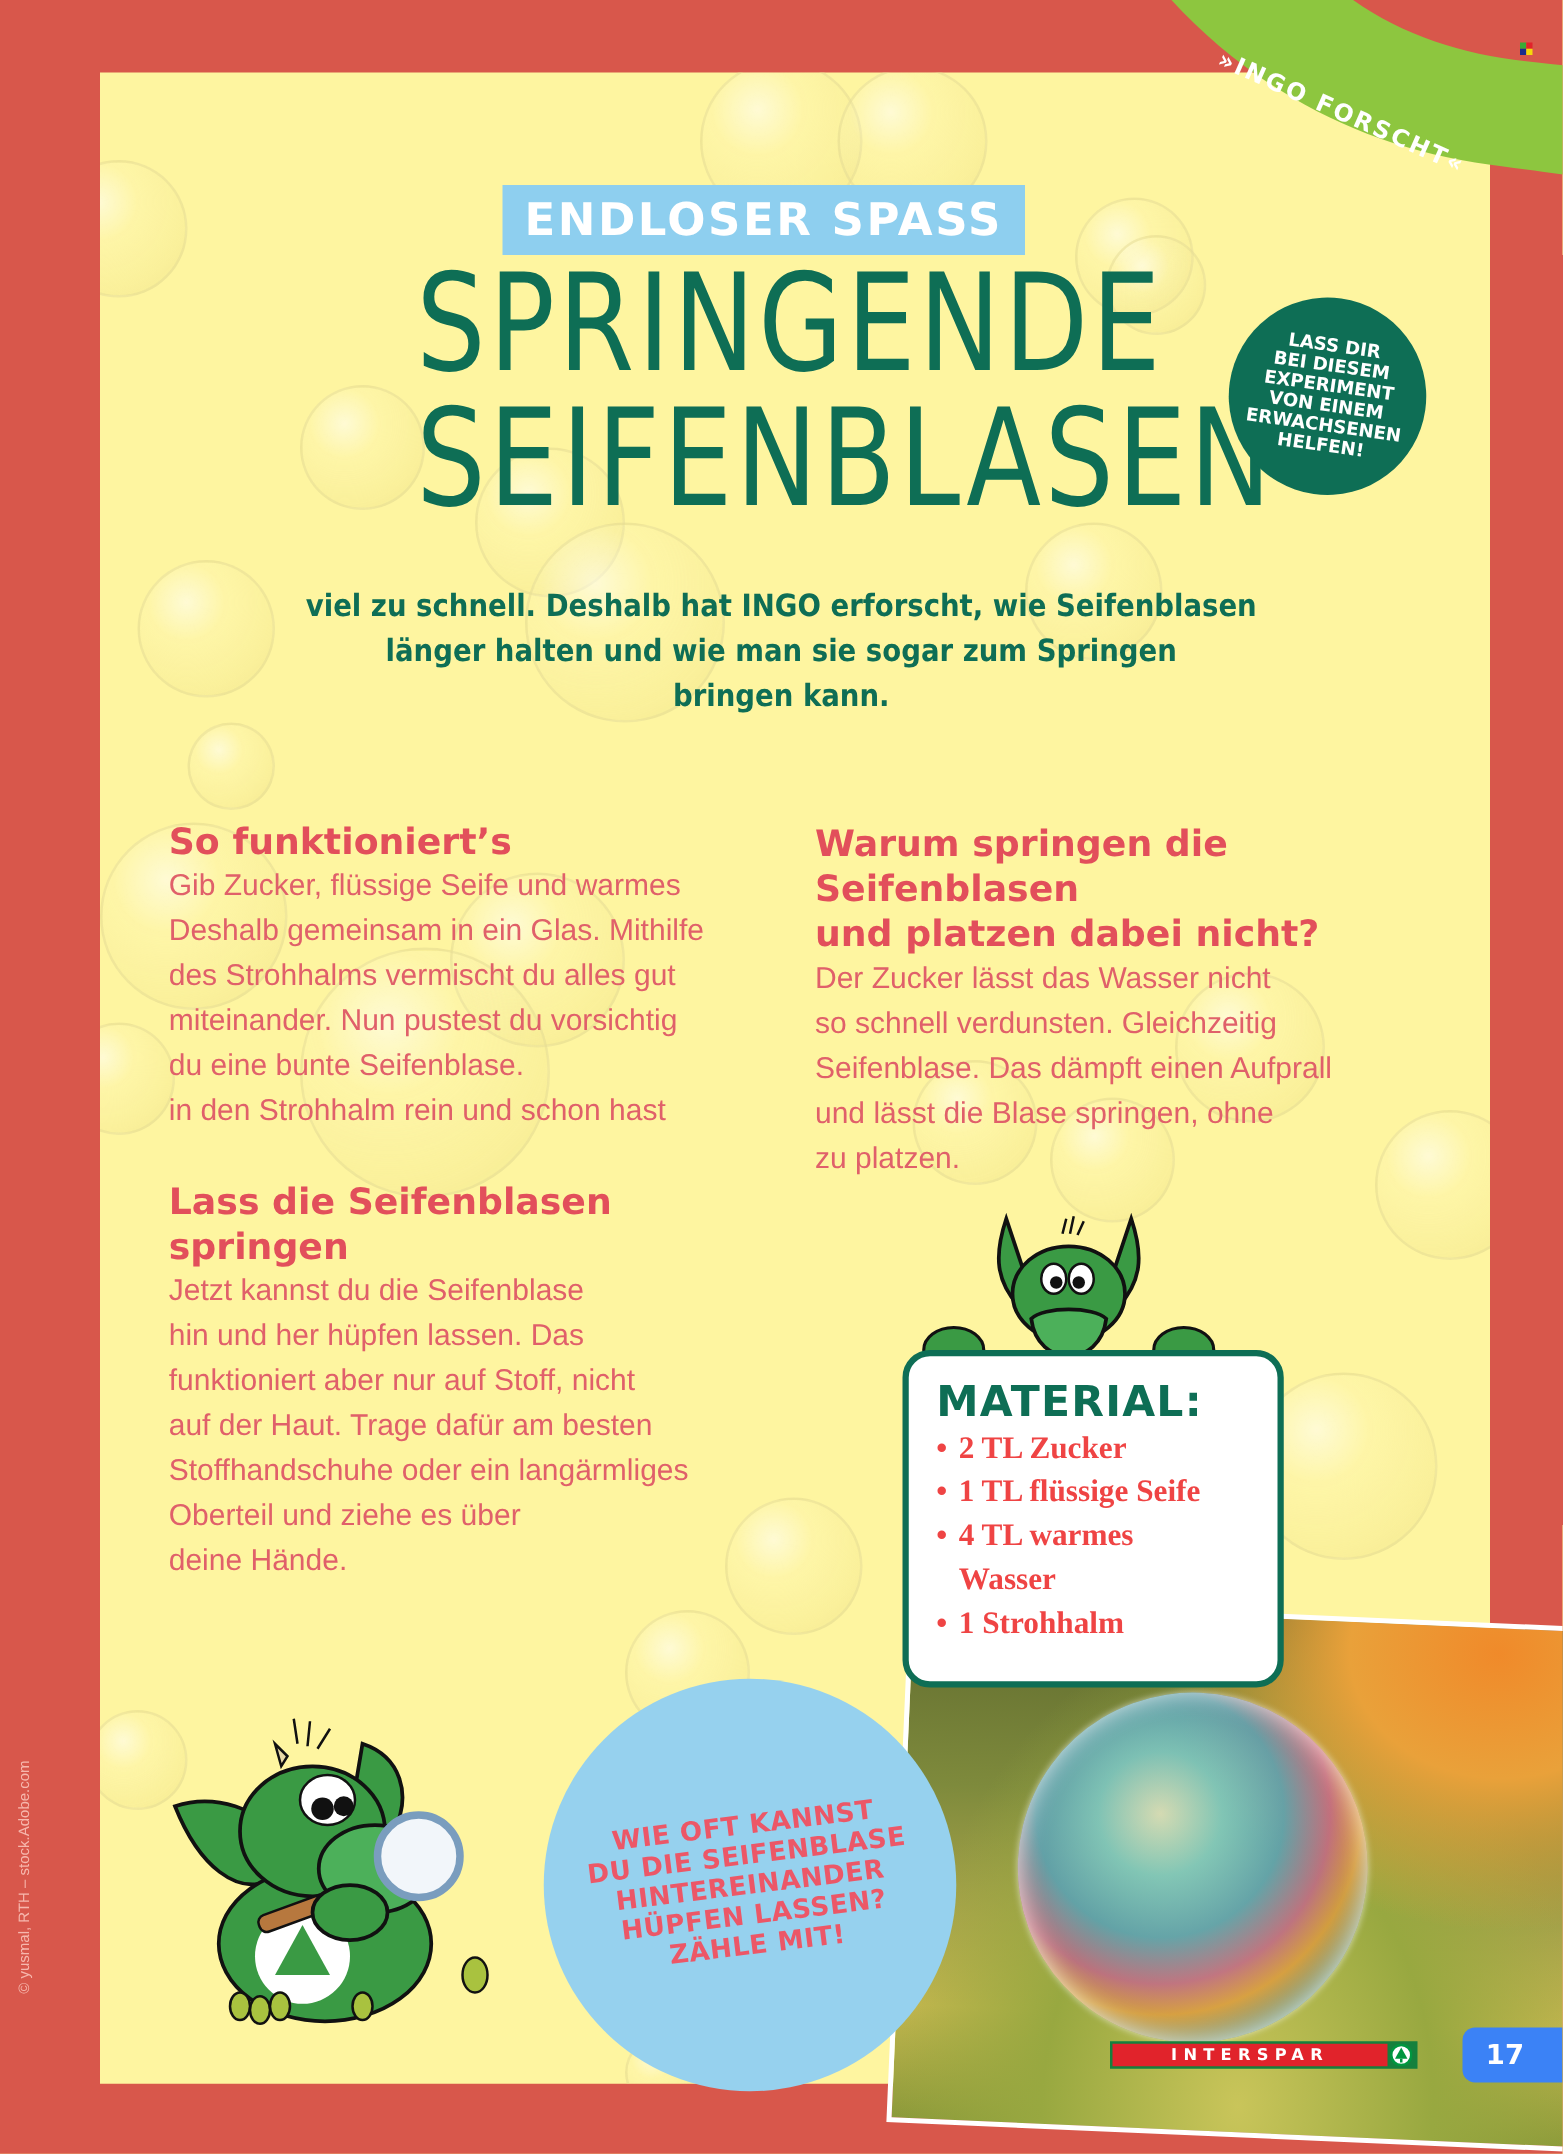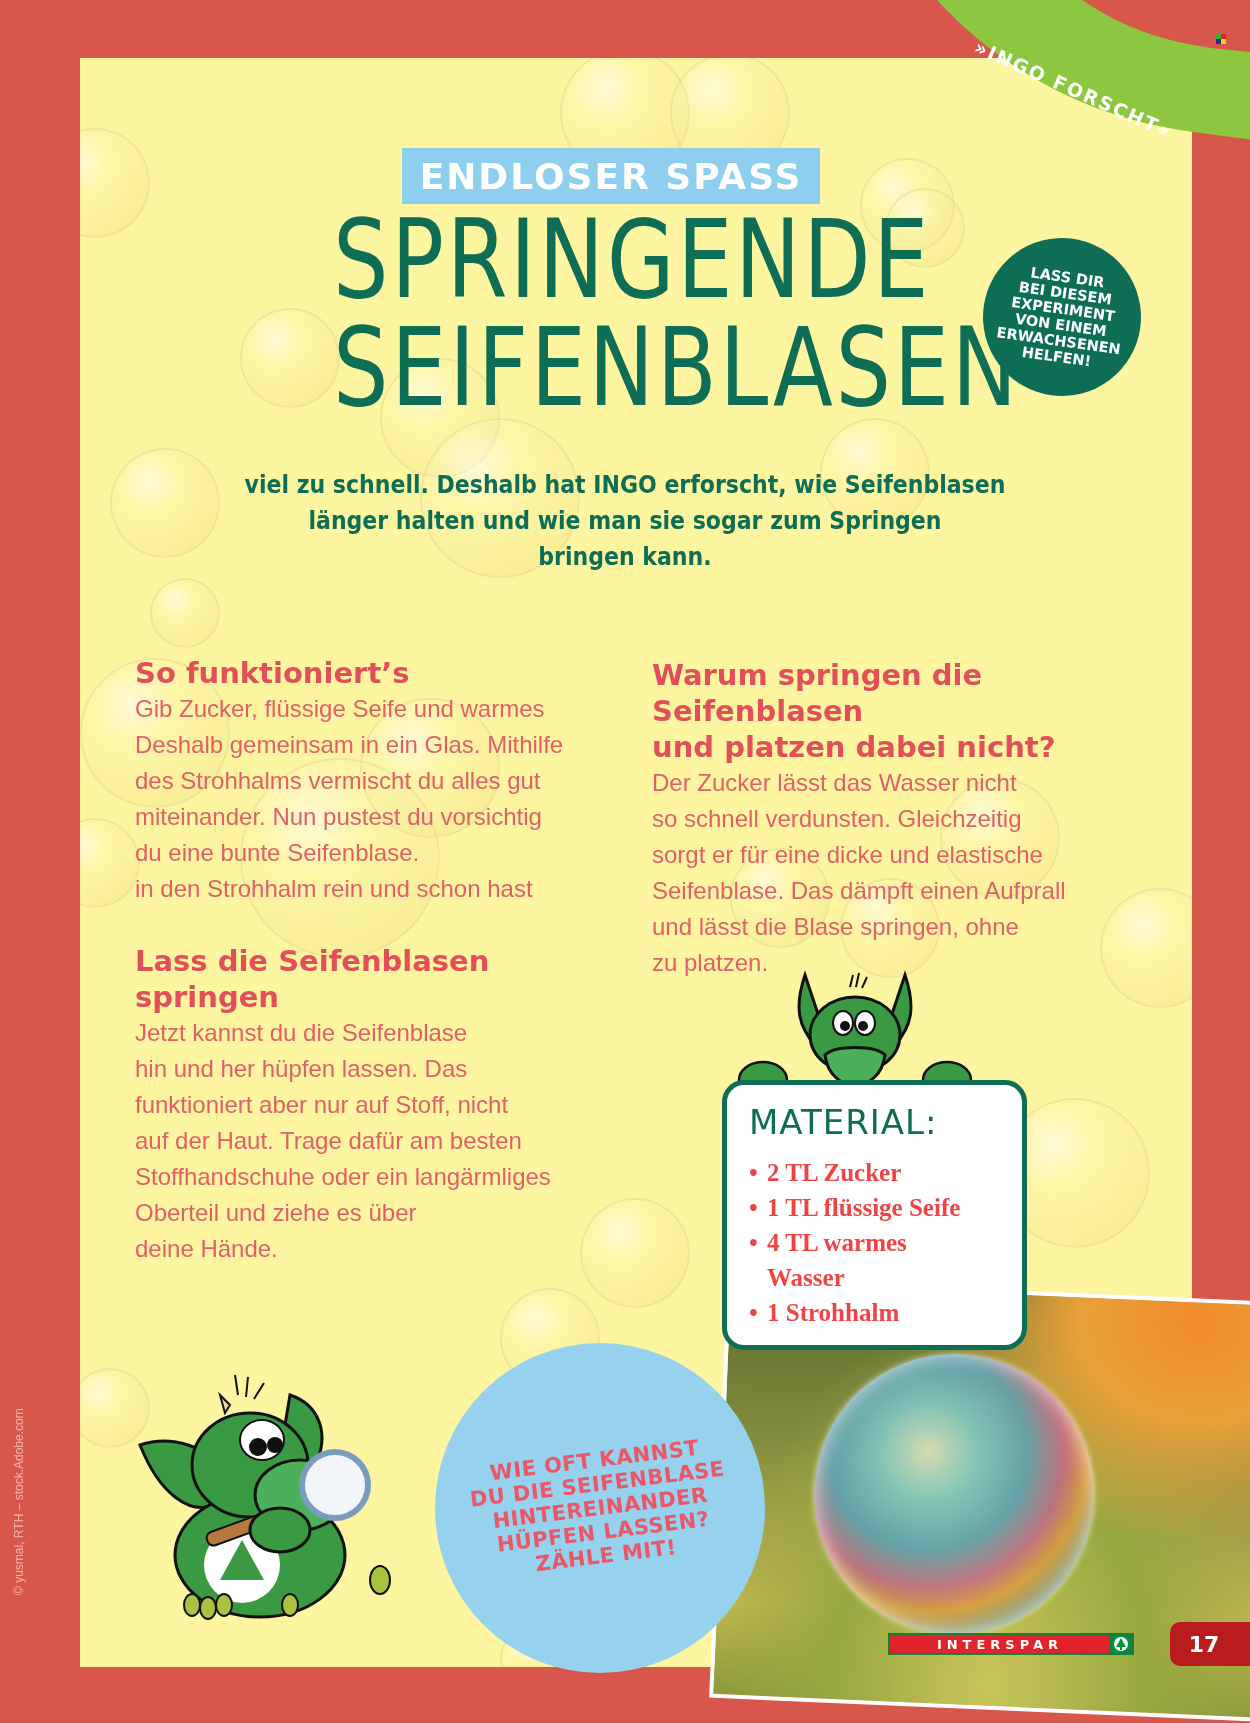--- a/index.html
+++ b/index.html
@@ -20,37 +20,37 @@
     font-family:"DejaVu Sans Condensed","DejaVu Sans",sans-serif;font-weight:normal;font-size:108px;line-height:108px;letter-spacing:3px;transform:scaleX(.9)}
   .warning{position:absolute;left:983px;top:238px;width:158px;height:158px;border-radius:50%;background:#0E6E55;
     color:#fff;font-weight:bold;font-size:14.5px;line-height:16px;text-align:center;
     display:flex;flex-direction:column;align-items:center;justify-content:center;transform:rotate(8deg)}
   .intro{position:absolute;left:180px;top:467px;width:890px;text-align:center;color:#0E6E55;
     font-weight:bold;font-size:24.5px;line-height:36px;font-family:"DejaVu Sans Condensed","DejaVu Sans",sans-serif}
   .col{position:absolute;color:#E5515B;font-family:"Liberation Sans",sans-serif;font-size:24px;line-height:36px}
   .col h3{font-family:"DejaVu Sans",sans-serif;font-weight:bold;font-size:29px;line-height:36px;color:#E24F5B}
   .col p{color:#E0606A}
   .mat-card{position:absolute;left:722px;top:1080px;width:305px;height:270px;background:#fff;border:5px solid #0E6E55;border-radius:22px;padding:18px 20px 0 22px}
-  .mat-card h4{color:#0E6E55;font-family:"DejaVu Sans",sans-serif;font-weight:normal;font-size:34px;line-height:38px;letter-spacing:1px;margin-bottom:14px}
+  .mat-card h4{color:#0E6E55;font-family:"DejaVu Sans",sans-serif;font-weight:bold;font-size:34px;line-height:38px;letter-spacing:1px;margin-bottom:0}
   .mat-card li{list-style:none;font-family:Liberation Serif, serif;font-weight:bold;font-size:25px;line-height:35px;color:#ef4444;white-space:nowrap}
   .mat-card li .b{display:inline-block;width:18px}
   .question{position:absolute;left:435px;top:1343px;width:330px;height:330px;border-radius:50%;background:#96D1EE;
     display:flex;align-items:center;justify-content:center}
   .question-text{color:#EC5767;font-family:"DejaVu Sans",sans-serif;font-weight:bold;font-size:21px;line-height:24px;text-align:center;transform:rotate(-7deg);letter-spacing:.5px}
   .photo{position:absolute;left:718px;top:1290px;width:560px;height:420px;transform:rotate(2.5deg);border:4px solid #fff;overflow:hidden;
     background:radial-gradient(ellipse at 85% 5%,#F08A2A 0,#E9A13A 18%,rgba(200,160,60,0) 40%),
     radial-gradient(ellipse at 50% 95%,#C9C55A 0,#98A840 40%,rgba(0,0,0,0) 70%),
     linear-gradient(180deg,#5F6A2E 0%,#7E8A3C 35%,#A9A54A 60%,#C2B64E 78%,#8C9A3A 100%)}
   .soap{position:absolute;left:92px;top:62px;width:280px;height:280px;border-radius:50%;
     background:radial-gradient(circle at 40% 35%,rgba(255,255,255,.6) 0,rgba(120,210,230,.7) 20%,rgba(80,160,200,.75) 40%,rgba(200,90,150,.7) 55%,rgba(230,150,60,.7) 65%,rgba(60,140,170,.7) 80%,rgba(150,220,235,.8) 100%);
     box-shadow:inset 0 0 20px rgba(255,255,255,.8),0 0 6px rgba(255,255,255,.6)}
   .brand{position:absolute;left:888px;top:1633px;width:246px;height:22px;background:#15803d;display:flex;align-items:flex-start;padding:2px}
   .brand-red{background:#E1232B;color:#fff;height:18px;flex:1;display:flex;align-items:center;justify-content:center;font-family:"DejaVu Sans",sans-serif;font-weight:bold;font-size:13px;letter-spacing:5px}
   .brand-tree{width:22px;height:18px;display:flex;align-items:center;justify-content:center}
-  .page-num{position:absolute;left:1170px;top:1622px;width:80px;height:44px;background:#b91c1c;border-radius:10px 0 0 10px;
+  .page-num{position:absolute;left:1170px;top:1622px;width:80px;height:44px;background:#3b82f6;border-radius:10px 0 0 10px;
     color:#fff;font-weight:bold;font-size:22px;display:flex;align-items:center;justify-content:center;padding-right:12px}
   .dragon{position:absolute}
 </style>
 </head>
 <body>
 
 <div class="panel">
   <div class="bubble" style="left:480px;top:-10px;width:130px;height:130px"></div>
   <div class="bubble" style="left:590px;top:-5px;width:120px;height:120px"></div>
   <div class="bubble" style="left:780px;top:100px;width:95px;height:95px"></div>
@@ -130,21 +130,20 @@
   <p>Stoffhandschuhe oder ein langärmliges</p>
   <p>Oberteil und ziehe es über</p>
   <p>deine Hände.</p>
 </div>
 
 <div class="col" style="left:652px;top:657px;width:480px">
   <h3>Warum springen die Seifenblasen</h3>
   <h3>und platzen dabei nicht?</h3>
   <p>Der Zucker lässt das Wasser nicht</p>
   <p>so schnell verdunsten. Gleichzeitig</p>
-  <p>sorgt er für eine dicke und elastische</p>
   <p>Seifenblase. Das dämpft einen Aufprall</p>
   <p>und lässt die Blase springen, ohne</p>
   <p>zu platzen.</p>
 </div>
 
 <div class="photo">
   <div class="soap"></div>
 </div>
 
 <svg class="dragon" style="left:735px;top:955px" width="240" height="150" viewBox="0 0 240 150">

